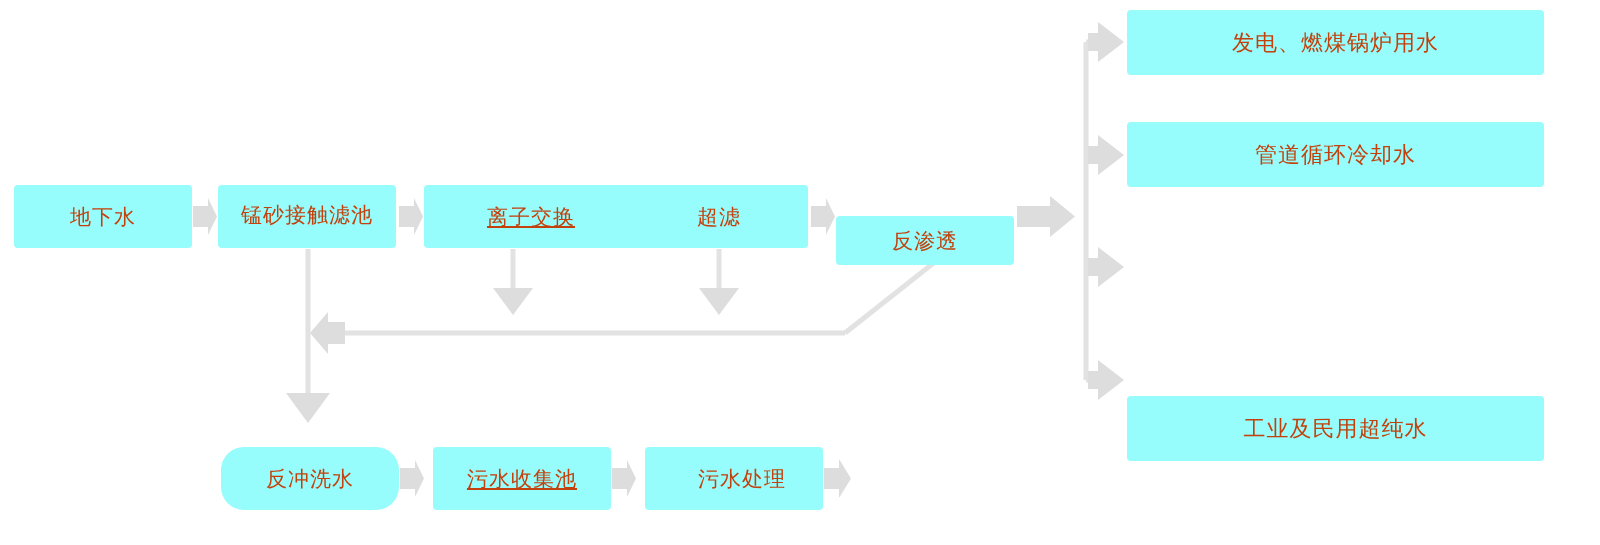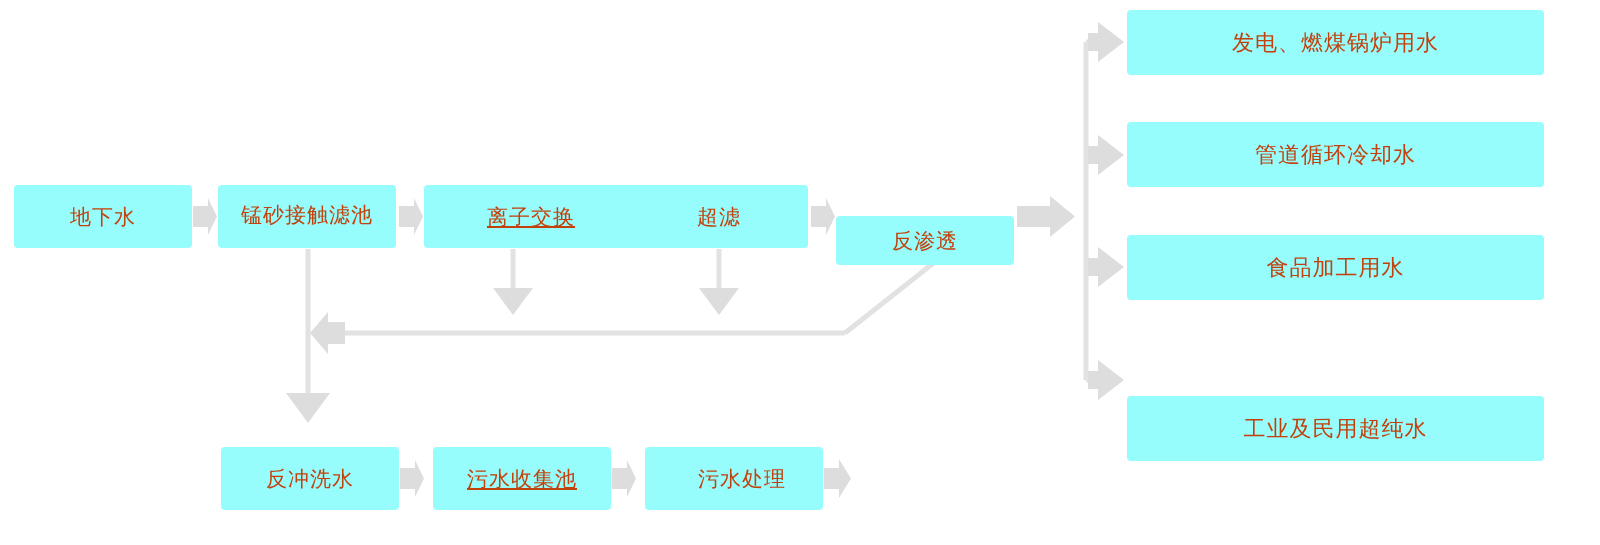--- a/index.html
+++ b/index.html
@@ -122,28 +122,25 @@
   <div class="node" style="left:836px; top:185px; width:178px; height:49px;margin-top:31px;">
     <span>反渗透</span>
   </div>
 
   <div class="node wide" style="left:1127px; top:10px; width:417px; height:65px;">
     <span>发电、燃煤锅炉用水</span>
   </div>
   <div class="node wide" style="left:1127px; top:122px; width:417px; height:65px;justify-content:center;">
     <span>管道循环冷却水</span>
   </div>
-  <div class="node wide" style="left:1127px; top:235px; width:417px; height:65px;">
-    <span>食品加工用水</span>
-  </div>
   <div class="node wide" style="left:1127px; top:348px; width:417px; height:65px;margin-top:48px;">
     <span>工业及民用超纯水</span>
   </div>
 
-  <div class="node" style="left:221px; top:447px; width:178px; height:63px;">
+  <div class="node" style="left:221px; top:447px; width:178px; height:63px;border-radius:23px;">
     <span>反冲洗水</span>
   </div>
   <div class="node" style="left:433px; top:447px; width:178px; height:63px;text-decoration:underline;">
     <span>污水收集池</span>
   </div>
   <div class="node" style="left:645px; top:447px; width:178px; height:63px;padding-left:16px;">
     <span>污水处理</span>
   </div>
 
 </div>

